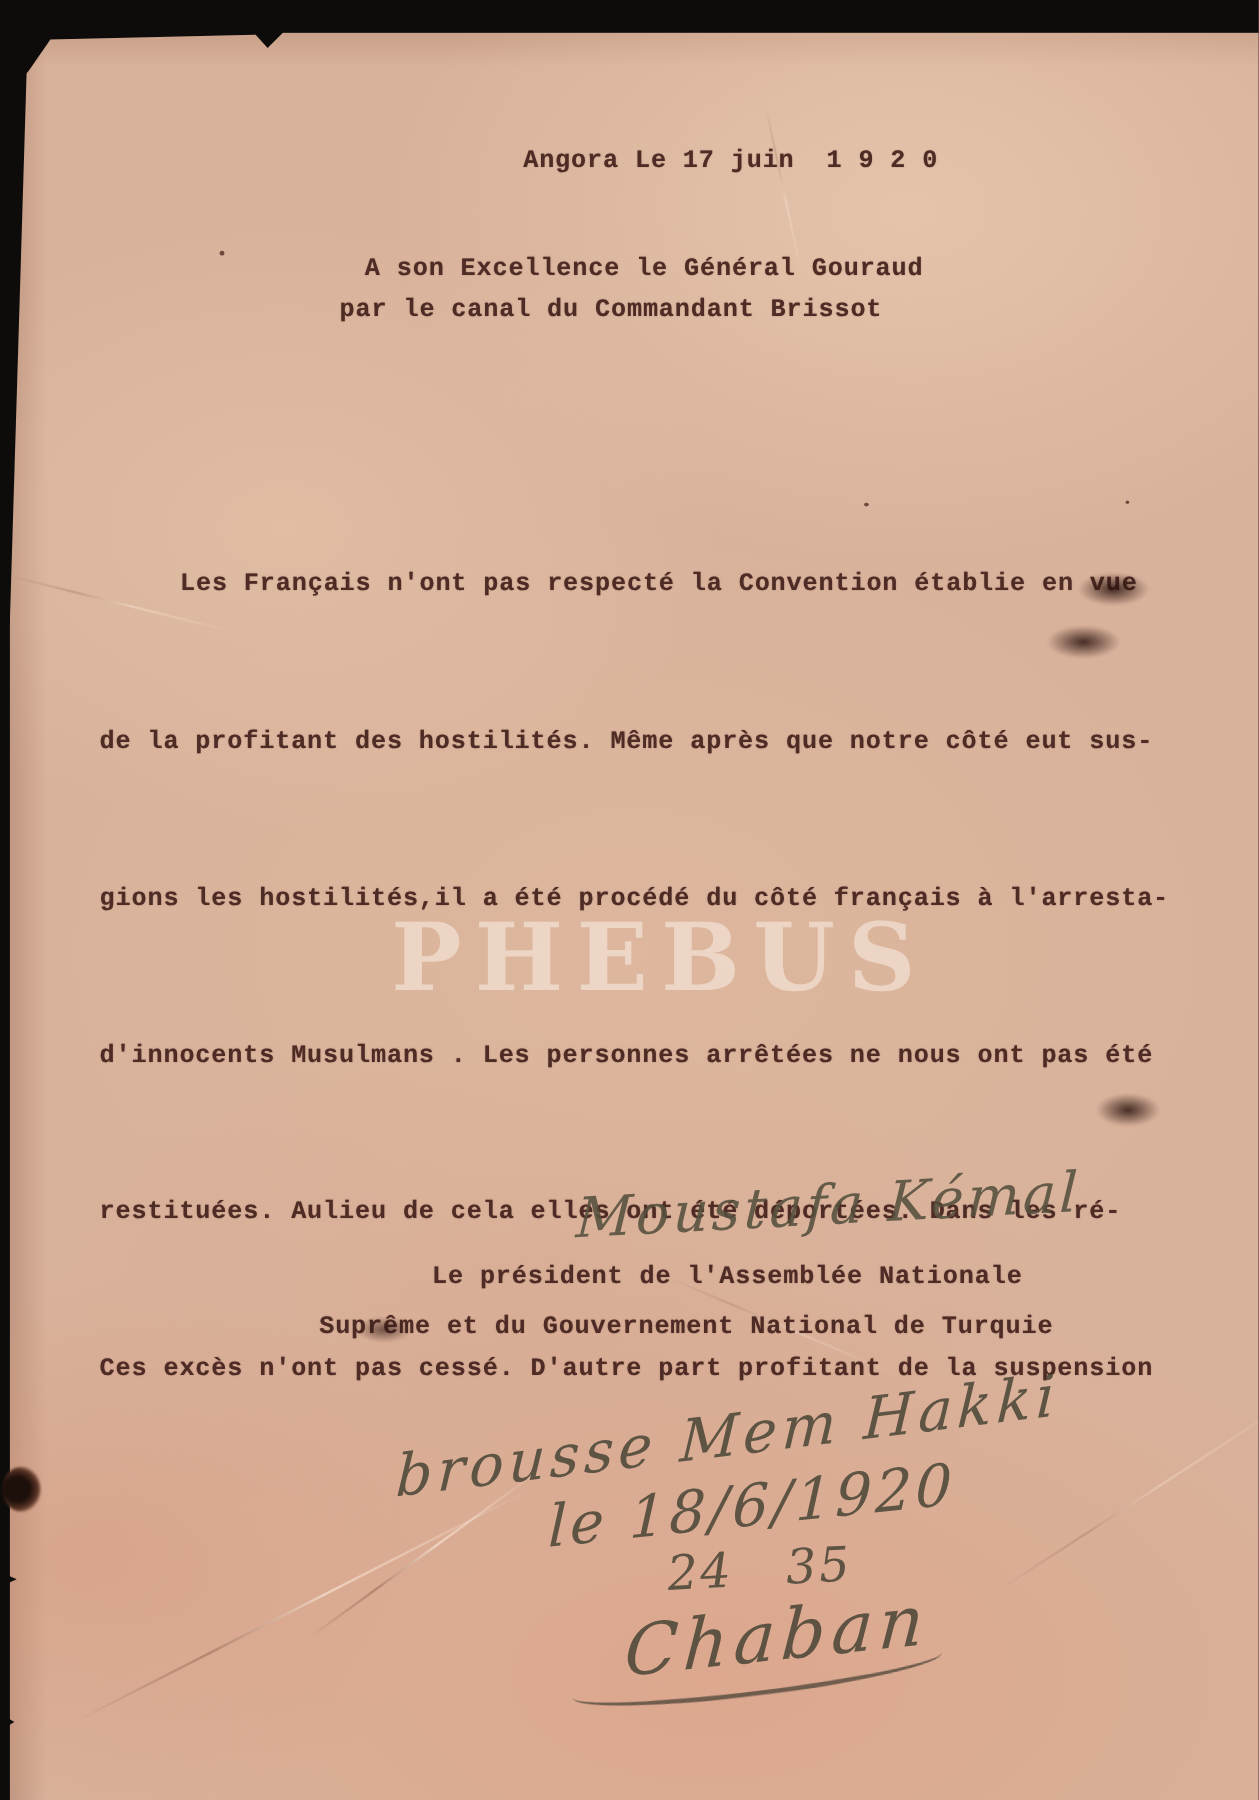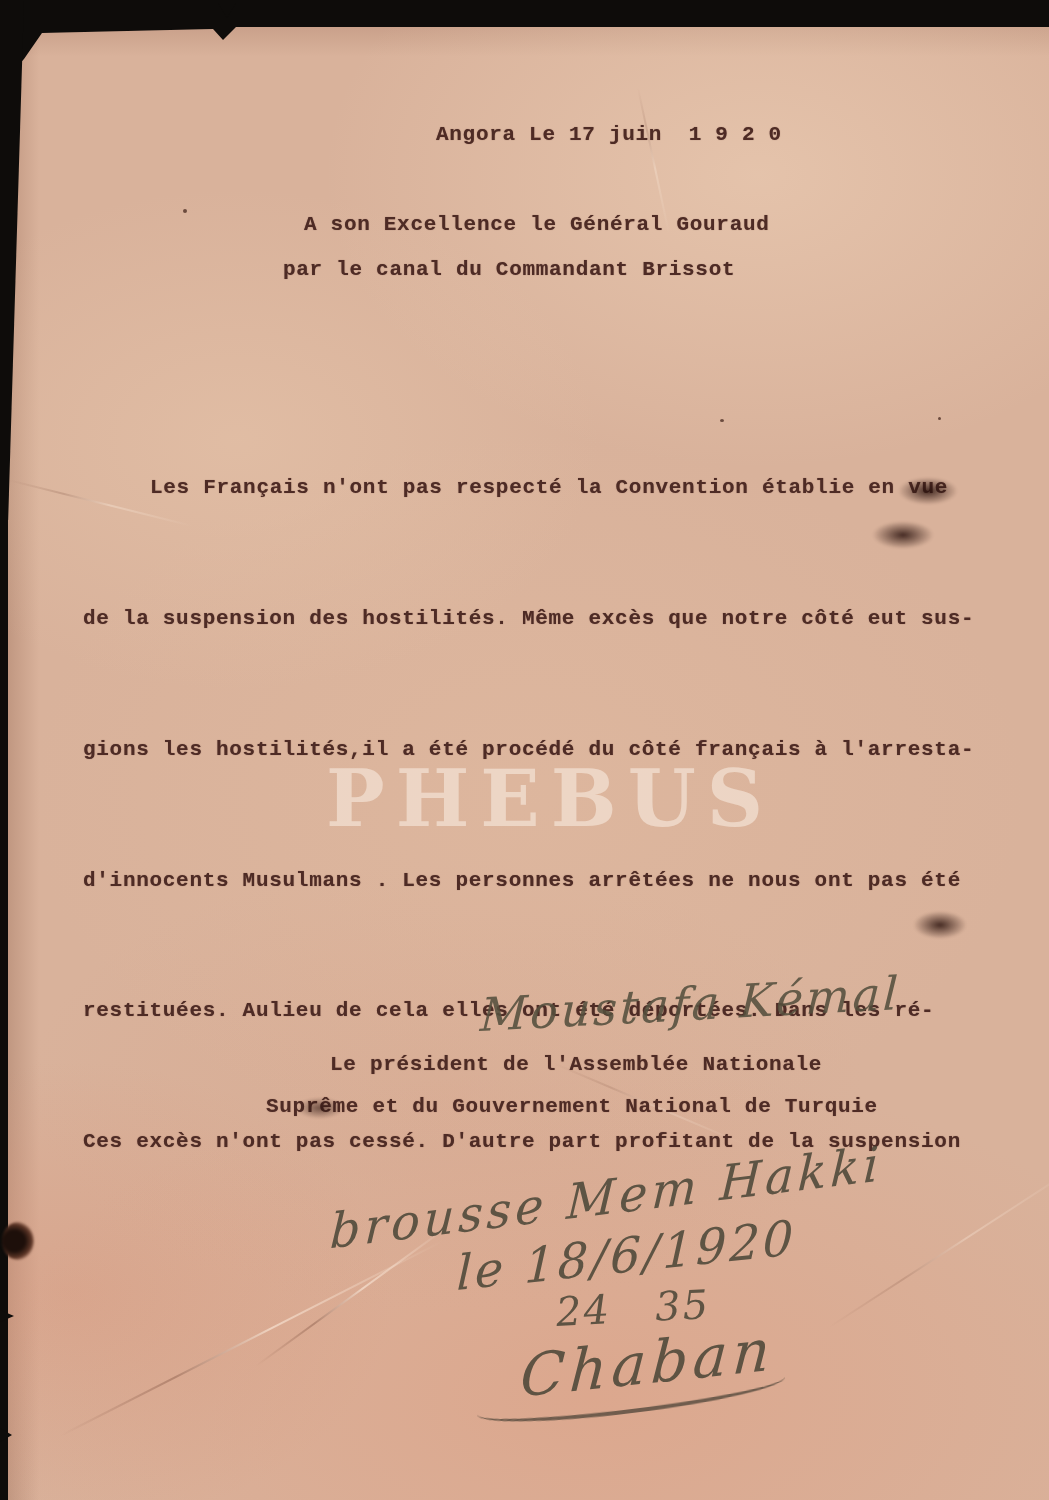--- a/index.html
+++ b/index.html
@@ -69,41 +69,41 @@
 
   <div class="crease" style="left:52px;top:1408px;width:430px;transform:rotate(-27deg);"></div>
   <div class="crease" style="left:248px;top:1338px;width:240px;transform:rotate(-36deg);"></div>
   <div class="crease" style="left:0px;top:452px;width:190px;transform:rotate(14deg);opacity:.6;"></div>
   <div class="crease" style="left:630px;top:60px;width:150px;transform:rotate(78deg);opacity:.5;"></div>
   <div class="crease" style="left:820px;top:1300px;width:300px;transform:rotate(-33deg);opacity:.55;"></div>
   <div class="crease" style="left:545px;top:1035px;width:210px;transform:rotate(23deg);opacity:.45;"></div>
 
   <div class="typed" style="left:428px;top:96px;">Angora Le 17 juin  1 9 2 0</div>
   <div class="typed" style="left:296px;top:186px;">A son Excellence le Général Gouraud</div>
-  <div class="typed" style="left:275px;top:231px;">par le canal du Commandant Brissot</div>
+  <div class="typed" style="left:275px;top:220px;">par le canal du Commandant Brissot</div>
 
   <div class="typed body-block" style="left:75px;top:352px;">
     <div class="bline">Les Français n'ont pas respecté la Convention établie en vue</div>
-    <div class="bline">de la suspension des hostilités. Même excès que notre côté eut sus-</div>
+    <div class="bline">de la profitant des hostilités. Même après que notre côté eut sus-</div>
     <div class="bline">gions les hostilités,il a été procédé du côté français à l'arresta-</div>
     <div class="bline">d'innocents Musulmans . Les personnes arrêtées ne nous ont pas été</div>
     <div class="bline">restituées. Aulieu de cela elles ont été déportées. Dans les ré-</div>
     <div class="bline">Ces excès n'ont pas cessé. D'autre part profitant de la suspension</div>
     
     
     
     
     
   </div>
 
   <div class="watermark">PHEBUS</div>
 
   <div class="hand" style="left:472px;top:950px;font-size:46px;letter-spacing:3px;transform:rotate(-3deg) skewX(-6deg);color:#55503e;">Moustafa Kémal</div>
 
-  <div class="typed" style="left:322px;top:1026px;">Le président de l'Assemblée Nationale</div>
+  <div class="typed" style="left:352px;top:1026px;">Le président de l'Assemblée Nationale</div>
   <div class="typed" style="left:258px;top:1068px;text-align:center;">Suprême et du Gouvernement National de Turquie</div>
 
   <div class="hand" style="left:320px;top:1142px;font-size:48px;letter-spacing:4px;transform:rotate(-7deg) skewX(-10deg);">brousse Mem Hakki</div>
   <div class="hand" style="left:448px;top:1200px;font-size:48px;letter-spacing:3px;transform:rotate(-6deg) skewX(-8deg);">le 18/6/1920</div>
   <div class="hand" style="left:548px;top:1258px;font-size:40px;letter-spacing:2px;transform:rotate(-3deg);">24   35</div>
   <div class="hand" style="left:512px;top:1302px;font-size:58px;letter-spacing:5px;transform:rotate(-6deg) skewX(-10deg);">Chaban</div>
   <div class="flourish"></div>
 
   <div class="smudge" style="left:890px;top:450px;width:60px;height:28px;"></div>
   <div class="smudge" style="left:864px;top:494px;width:62px;height:28px;"></div>

